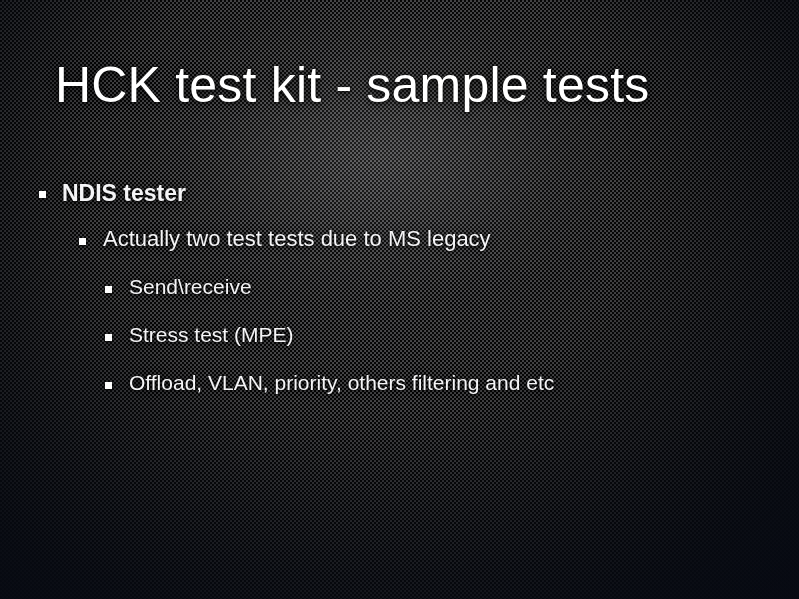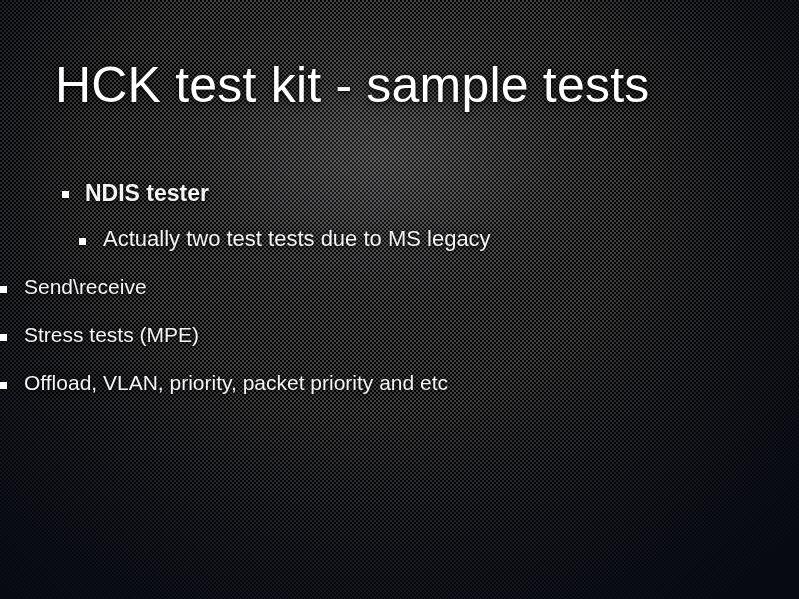--- a/index.html
+++ b/index.html
@@ -115,31 +115,31 @@
     background: #ffffff;
     box-shadow: 0 1px 3px rgba(0,0,0,0.8);
   }
 
   .row-text {
     color: #f4f4f6;
     text-shadow: 0 1px 3px rgba(0,0,0,0.85), 0 0 9px rgba(0,0,0,0.5);
   }
 
   
-  .lvl1 { padding-left: 62px; height: 46px; }
+  .lvl1 { padding-left: 39px; height: 46px; }
   .lvl1 .bullet { width: 7px; height: 7px; margin-top: 13px; margin-right: 16px; }
   .lvl1 .row-text { font-size: 23px; font-weight: bold; line-height: 30px; }
 
   
   .lvl2 { padding-left: 79px; height: 49px; }
   .lvl2 .bullet { width: 7px; height: 7px; margin-top: 14px; margin-right: 17px; }
   .lvl2 .row-text { font-size: 22px; font-weight: 300; line-height: 30px; }
 
   
-  .lvl3 { height: 48px; }
+  .lvl3 { padding-left: 105px; height: 48px; }
   .lvl3 .bullet { width: 7px; height: 7px; margin-top: 13px; margin-right: 17px; }
   .lvl3 .row-text { font-size: 21px; font-weight: 300; line-height: 28px; }
 </style>
 </head>
 <body>
 
 <div class="slide">
 
   <div class="mesh"></div>
   <div class="weave"></div>
@@ -163,24 +163,24 @@
       </div>
 
 
       <div class="row lvl3">
         <span class="bullet"></span>
         <span class="row-text">Send\receive</span>
       </div>
 
       <div class="row lvl3">
         <span class="bullet"></span>
-        <span class="row-text">Stress tests (MPE)</span>
+        <span class="row-text">Stress test (MPE)</span>
       </div>
 
       <div class="row lvl3">
         <span class="bullet"></span>
-        <span class="row-text">Offload, VLAN, priority, packet priority and etc</span>
+        <span class="row-text">Offload, VLAN, priority, others filtering and etc</span>
       </div>
 
 
     </div>
   </div>
 </div>
 
 </body></html>

